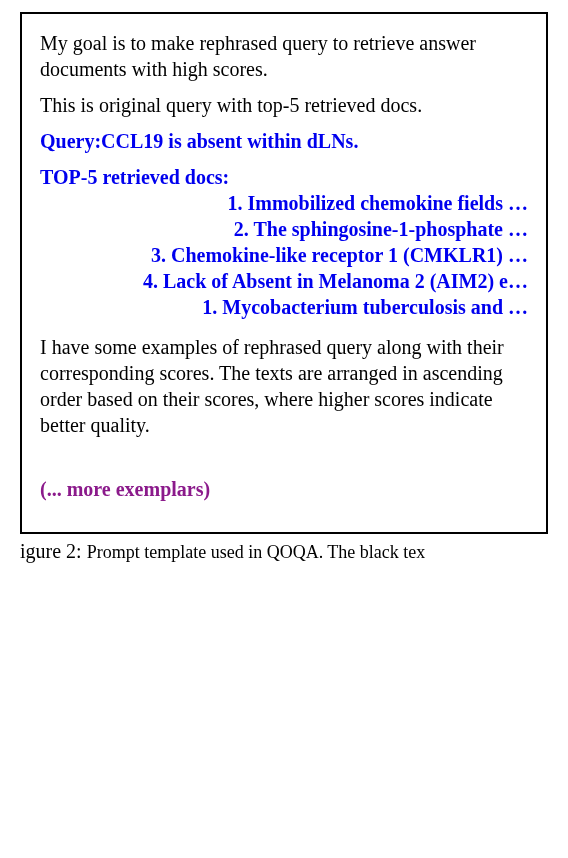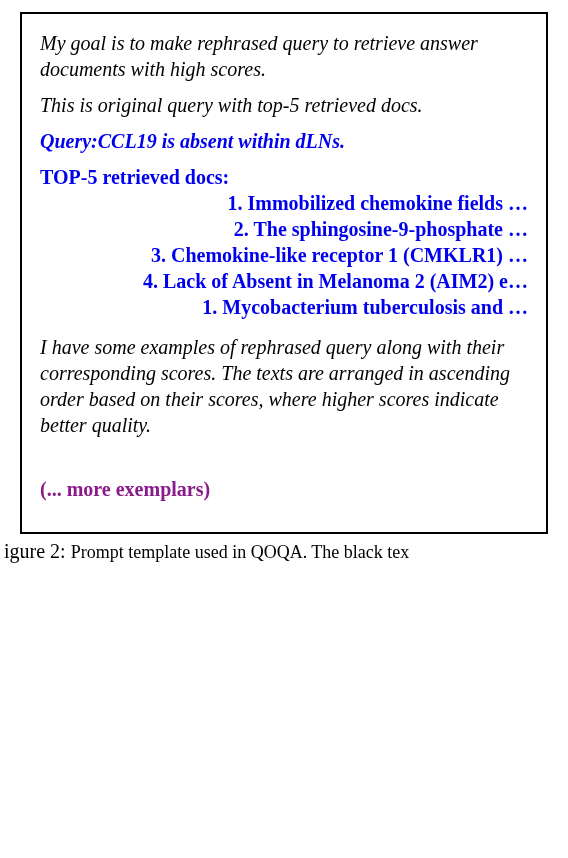--- a/index.html
+++ b/index.html
@@ -16,40 +16,39 @@
   }
   .prompt-box {
     border: 2px solid #000;
     margin: 12px 20px 6px 20px;
     padding: 16px 18px;
     font-size: 20px;
     line-height: 1.3;
   }
   .para {
     margin-bottom: 10px;
-    font-style: italic;
   }
   .query-label, .docs-label, .doc-item {
     color: #0000ee;
     font-weight: bold;
     text-align: right;
   }
   .doc-item {
     display: block;
     margin-left: 48px;
   }
   .revised-label, .revised-text, .score-label, .score-value, .more-exemplars {
     color: #8b1a8b;
     font-weight: bold;
   }
   .spacer {
     height: 14px;
   }
   .caption {
-    margin: 4px 20px 0 4px;
+    margin: 4px 20px 0 20px;
     font-size: 20px;
     font-family: "Times New Roman", Times, serif;
     white-space: nowrap;
     overflow: hidden;
   }
   .caption-small {
     font-size: 18px;
   }
 </style>
 </head>
@@ -61,21 +60,21 @@
 
   <p class="para">This is original query with top-5 retrieved docs.</p>
 
   <div class="para">
     <span class="query-label">Query:</span><span class="query-label">CCL19 is absent within dLNs.</span>
   </div>
 
   <div>
     <span class="docs-label">TOP-5 retrieved docs:</span>
     <span class="doc-item">1. Immobilized chemokine fields …</span>
-    <span class="doc-item">2. The sphingosine-9-phosphate …</span>
+    <span class="doc-item">2. The sphingosine-1-phosphate …</span>
     <span class="doc-item">3. Chemokine-like receptor 1 (CMKLR1) …</span>
     <span class="doc-item">4. Lack of Absent in Melanoma 2 (AIM2) e…</span>
     <span class="doc-item">1. Mycobacterium tuberculosis and …</span>
   </div>
 
   <div class="spacer"></div>
 
   <p class="para">I have some examples of rephrased query along with their corresponding scores. The texts are arranged in ascending order based on their scores, where higher scores indicate better quality.</p>
 
   <div class="spacer"></div>

